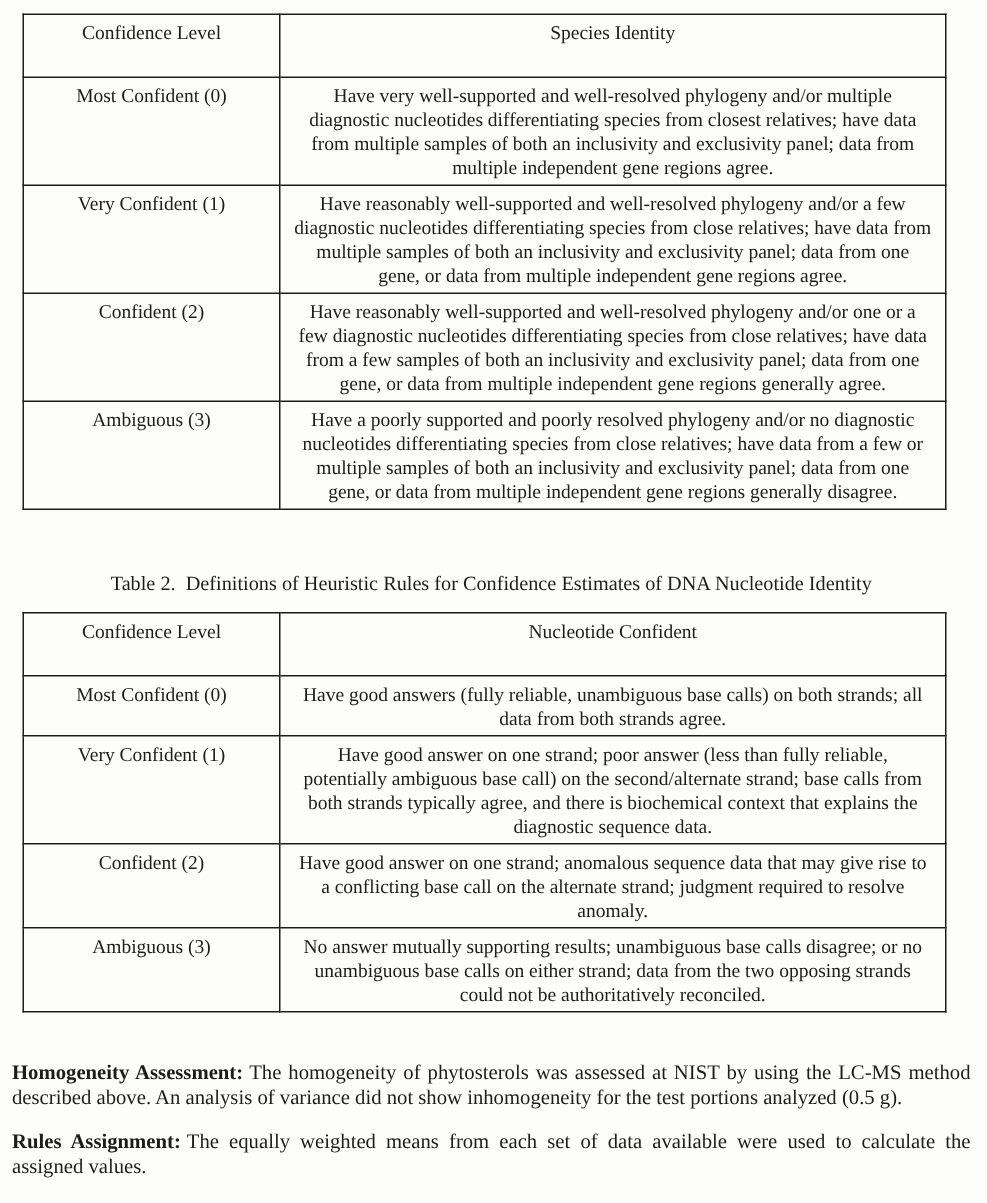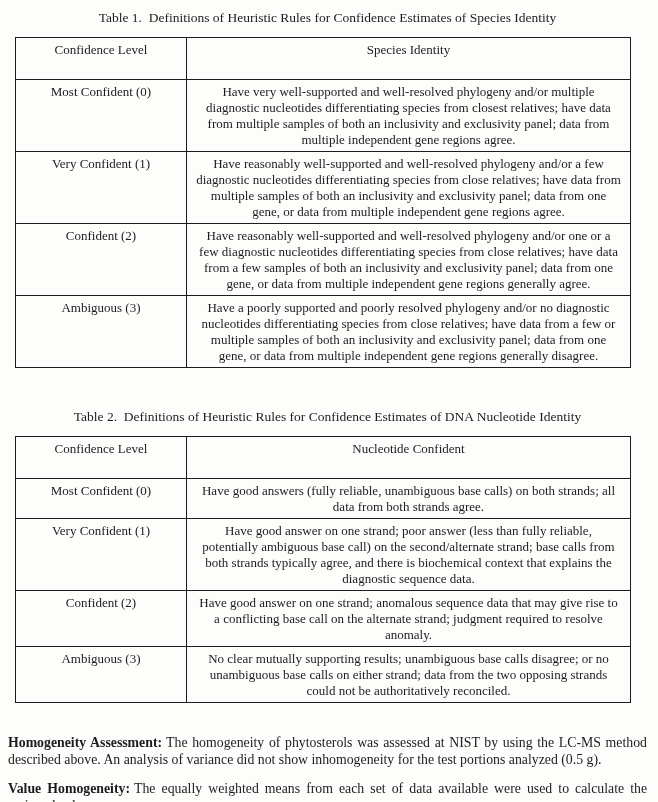--- a/index.html
+++ b/index.html
@@ -57,21 +57,20 @@
   .para-label {
     font-weight: bold;
     margin-right: 4px;
   }
 </style>
 </head>
 <body>
 
 <div>
 
-  <p class="table-caption">Table 1.  Definitions of Heuristic Rules for Confidence Estimates of Species Identity</p>
 
   <table class="rules-table">
     <colgroup>
       <col class="col-level">
       <col class="col-def">
     </colgroup>
     <thead>
       <tr>
         <th>Confidence Level</th>
         <th>Species Identity</th>
@@ -118,22 +117,22 @@
       <tr>
         <td>Very Confident (1)</td>
         <td>Have good answer on one strand; poor answer (less than fully reliable, potentially ambiguous base call) on the second/alternate strand; base calls from both strands typically agree, and there is biochemical context that explains the diagnostic sequence data.</td>
       </tr>
       <tr>
         <td>Confident (2)</td>
         <td>Have good answer on one strand; anomalous sequence data that may give rise to a conflicting base call on the alternate strand; judgment required to resolve anomaly.</td>
       </tr>
       <tr>
         <td>Ambiguous (3)</td>
-        <td>No clear mutually supporting results; unambiguous base calls disagree; or no unambiguous base calls on either strand; data from the two opposing strands could not be authoritatively reconciled.</td>
+        <td>No answer mutually supporting results; unambiguous base calls disagree; or no unambiguous base calls on either strand; data from the two opposing strands could not be authoritatively reconciled.</td>
       </tr>
     </tbody>
   </table>
 
   <p class="body-paragraph first"><span class="para-label">Homogeneity Assessment:</span><span>The homogeneity of phytosterols was assessed at NIST by using the LC-MS method described above.  An analysis of variance did not show inhomogeneity for the test portions analyzed (0.5 g).</span></p>
 
-  <p class="body-paragraph"><span class="para-label">Value Homogeneity:</span><span>The equally weighted means from each set of data available were used to calculate the assigned values.</span></p>
+  <p class="body-paragraph"><span class="para-label">Rules Assignment:</span><span>The equally weighted means from each set of data available were used to calculate the assigned values.</span></p>
 
 </div>
 
 </body></html>

